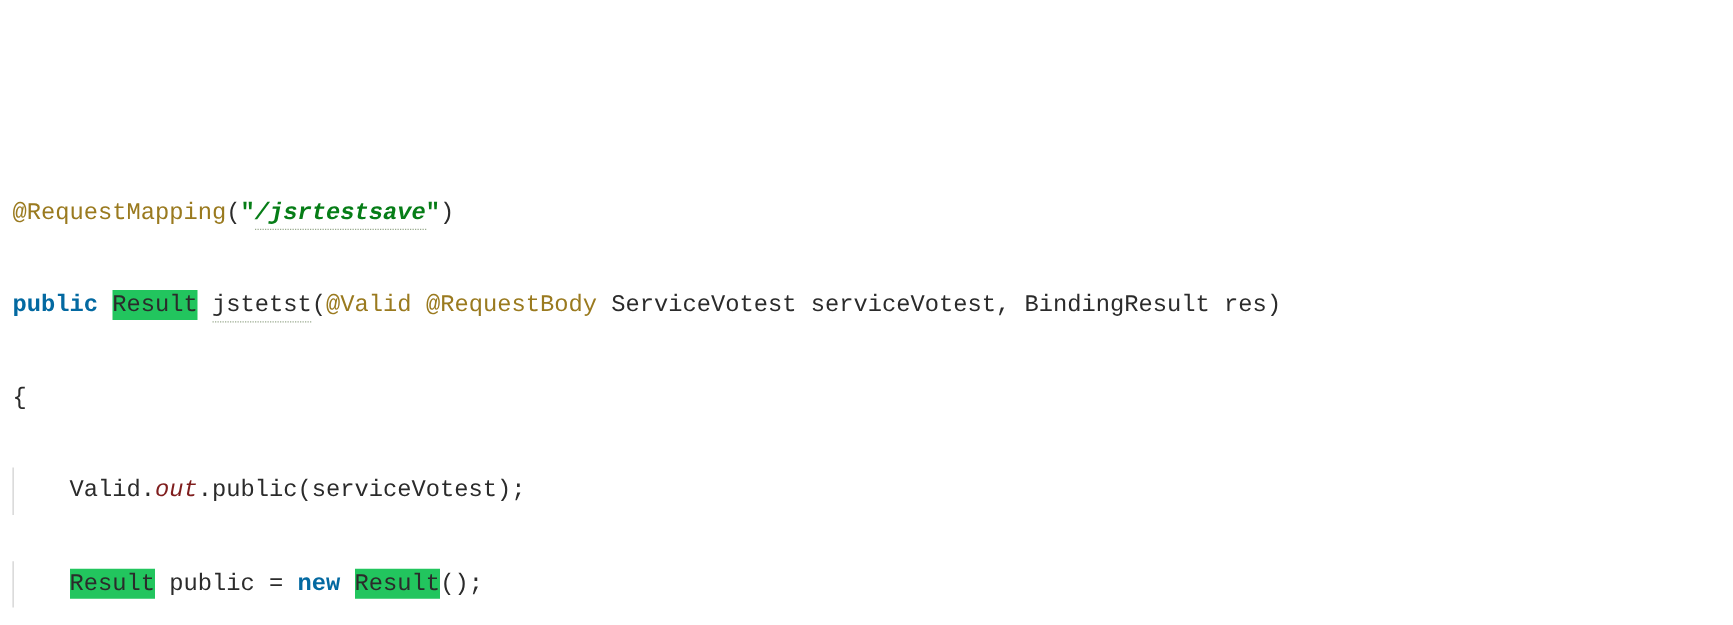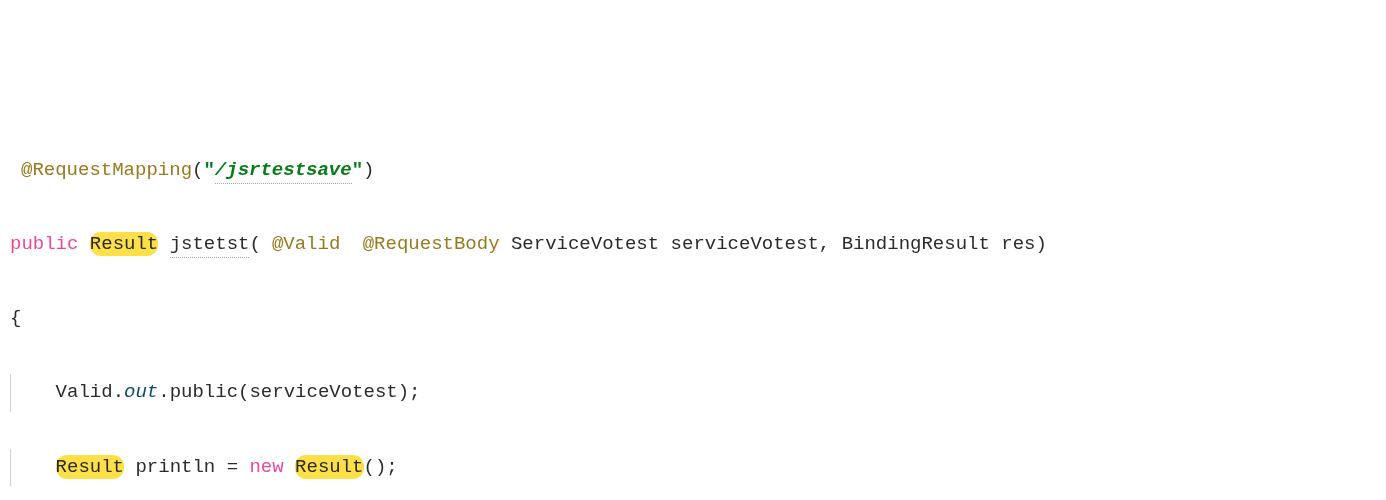--- a/index.html
+++ b/index.html
@@ -6,60 +6,59 @@
     body {
       font-family: Consolas, 'Courier New', monospace;
       font-size: 19px;
       line-height: 1.95;
       background: #ffffff;
       color: #2b2b2b;
       padding: 4px 10px;
       white-space: pre;
       position: relative;
     }
-    .annotation { color: #9a7a1f; margin-left: 11px; }
-    .keyword { color: #ec4899; font-weight: 400; }
+    .annotation { color: #9a7a1f; }
+    .keyword { color: #0369a1; font-weight: 700; }
     .str { color: #067d17; font-weight: 600; }
     .str-path {
       color: #067d17;
       font-style: italic;
       font-weight: 600;
       border-bottom: 1px dotted #9aab8f;
       padding-bottom: 2px;
     }
-    .field { color: #0c4a6e; font-style: italic; }
+    .field { color: #7f1d1d; font-style: italic; }
     .method-name-dotted {
       border-bottom: 1px dotted #9aab8f;
       padding-bottom: 2px;
     }
     .hl-type {
-      background-color: #fde047;
+      background-color: #22c55e;
       padding: 1px 0;
-      border-radius: 11px;
     }
     .line { position: relative; }
     .guide {
       display: inline-block;
       border-left: 1px solid #d0d0d0;
       height: 1.95em;
       vertical-align: top;
       width: 0;
       margin-right: -1px;
     }
   </style>
 </head>
 <body>
 
 
 
 <div class="line"><span class="annotation">@RequestMapping</span><span>(</span><span class="str">"</span><span class="str-path">/jsrtestsave</span><span class="str">"</span><span>)</span></div>
 <div class="line"><span class="keyword">public</span><span> </span><span class="hl-type">Result</span><span> </span><span class="method-name-dotted">jstetst</span><span>(</span><span class="annotation">@Valid</span><span> </span><span class="annotation">@RequestBody</span><span> </span><span>ServiceVotest</span><span> </span><span>serviceVotest</span><span>, </span><span>BindingResult</span><span> </span><span>res</span><span>)</span></div>
 <div class="line"><span>{</span></div>
 <div class="line"><span class="guide"></span><span>    </span><span>Valid</span><span>.</span><span class="field">out</span><span>.</span><span>public(serviceVotest);</span></div>
-<div class="line"><span class="guide"></span><span>    </span><span class="hl-type">Result</span><span> println = </span><span class="keyword">new</span><span> </span><span class="hl-type">Result</span><span>();</span></div>
+<div class="line"><span class="guide"></span><span>    </span><span class="hl-type">Result</span><span> public = </span><span class="keyword">new</span><span> </span><span class="hl-type">Result</span><span>();</span></div>
 
 
 
 
 
 
 
 
 
 

